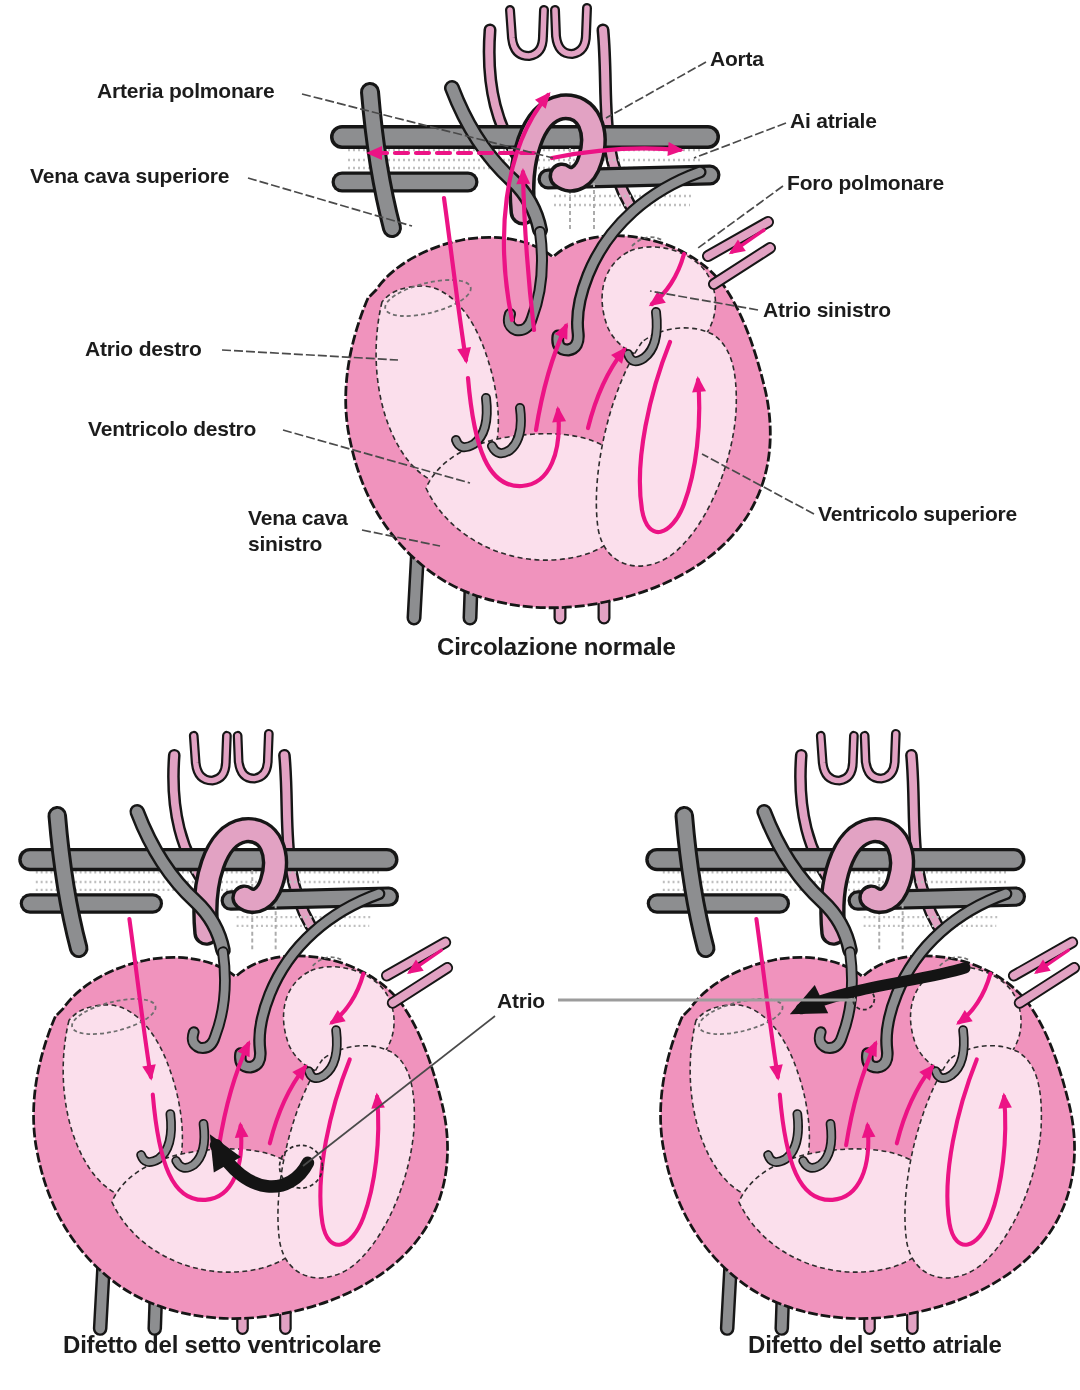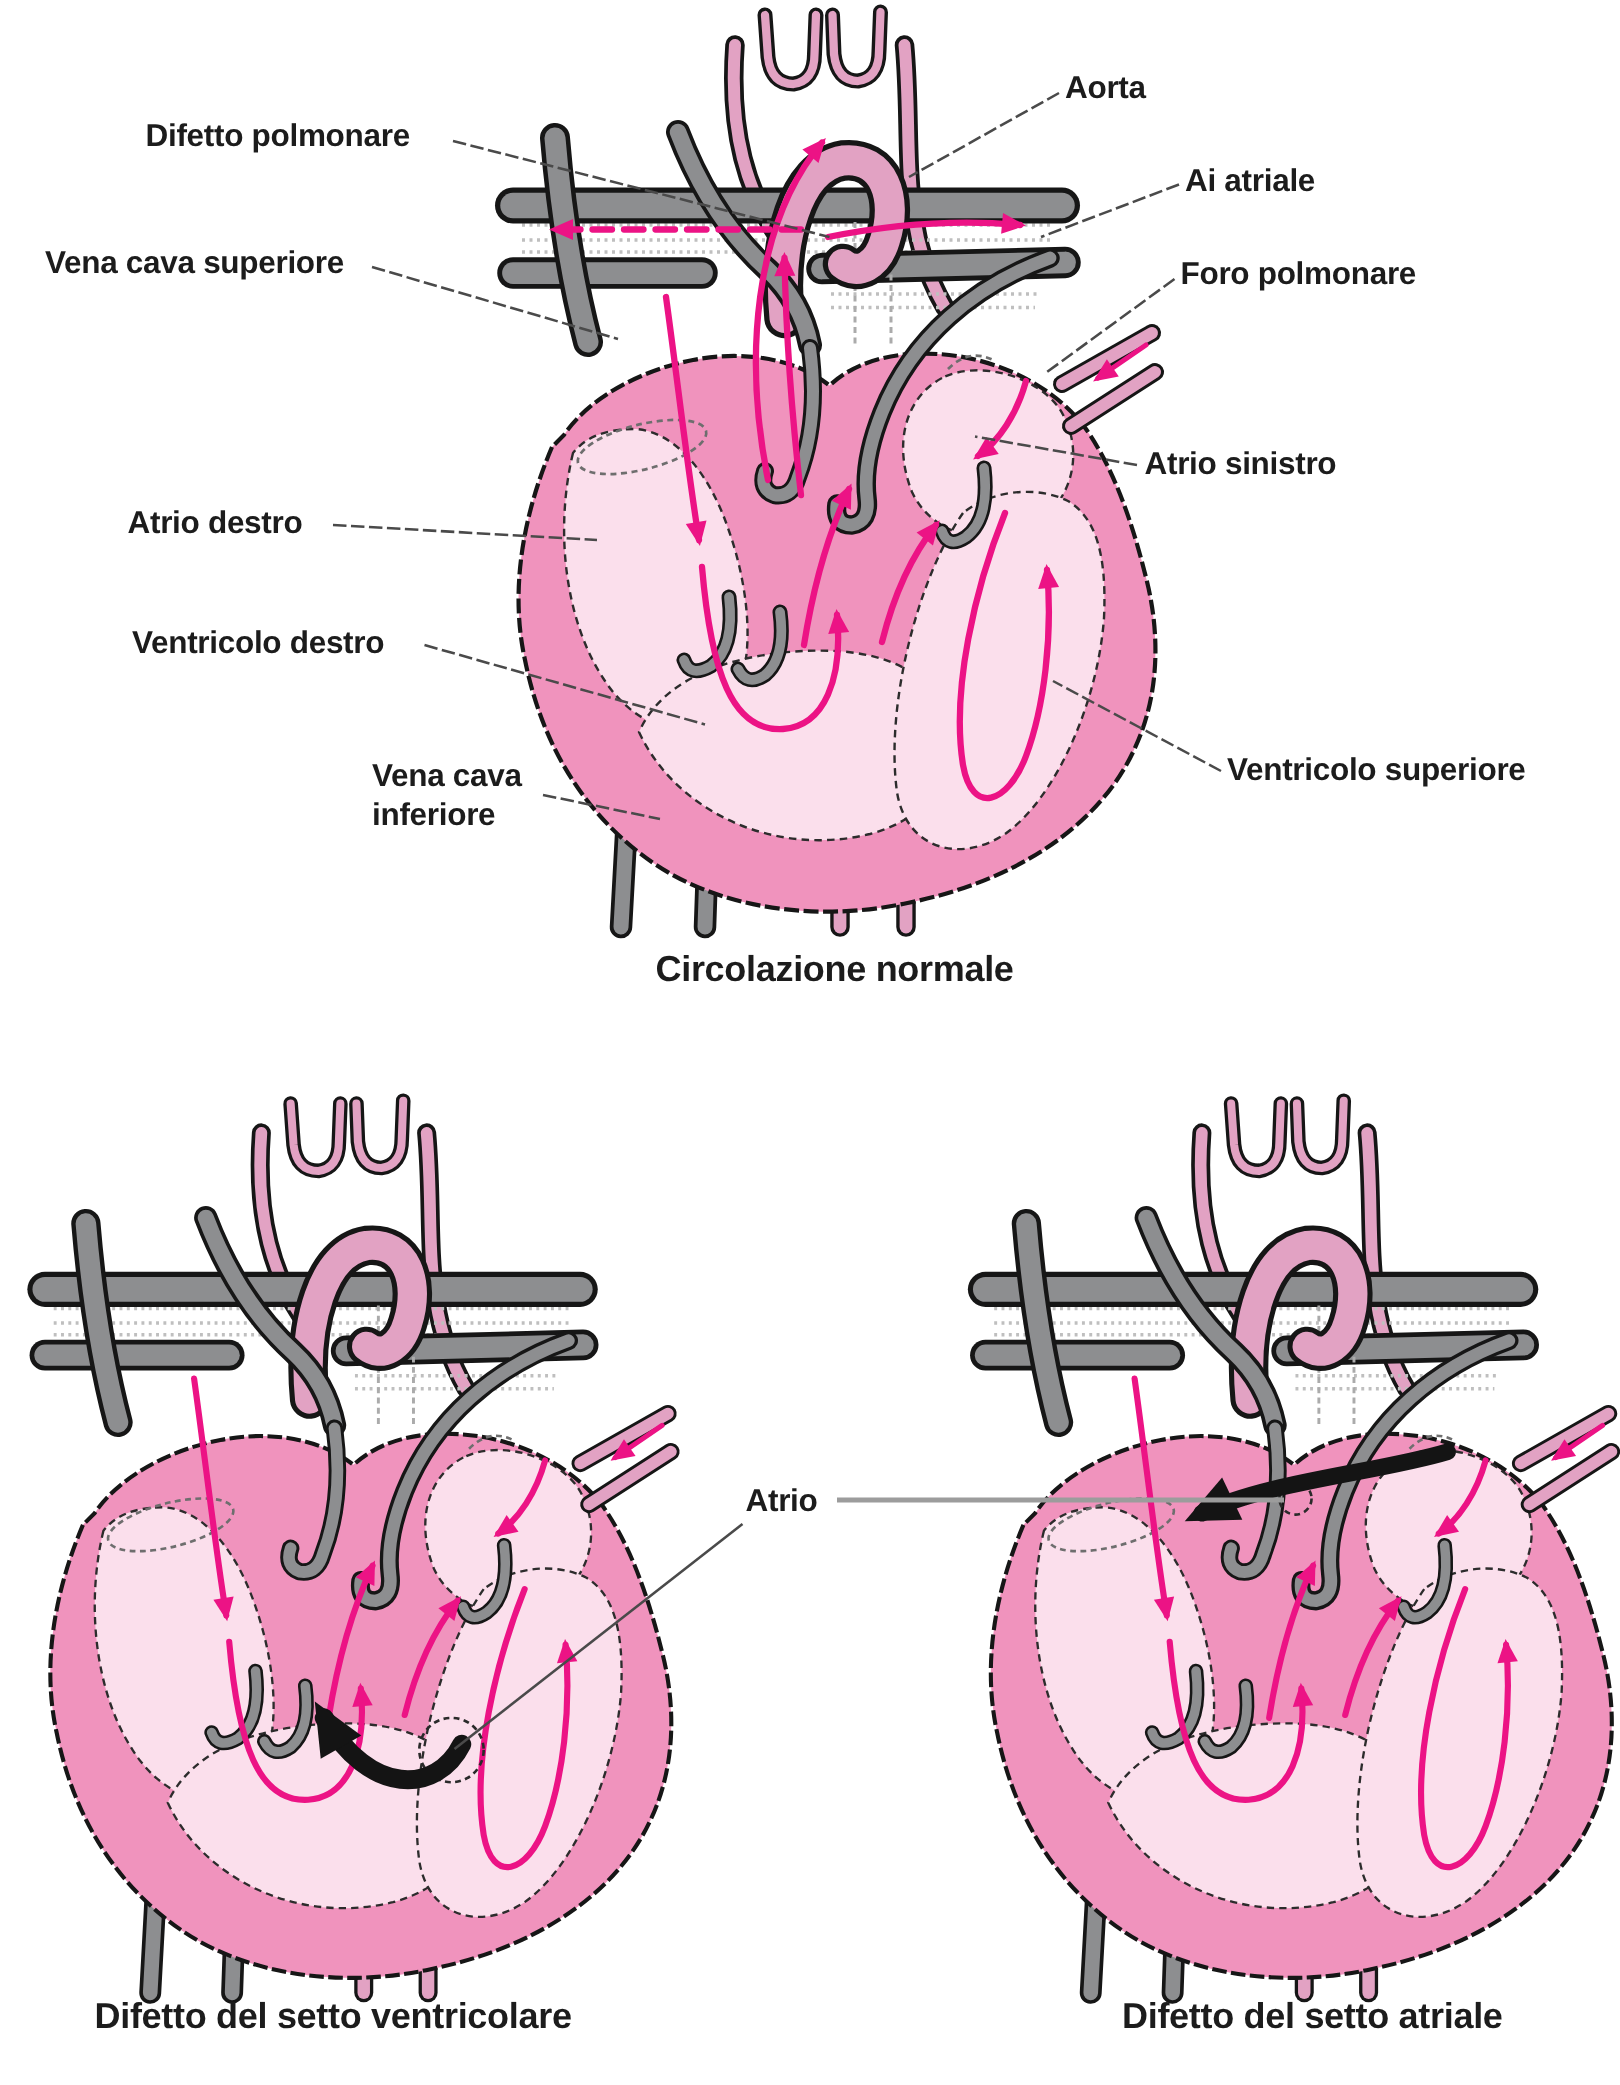--- a/index.html
+++ b/index.html
@@ -195,25 +195,25 @@
     <path class="leader" d="M758,310 L650,291"></path>
     <path class="leader" d="M222,350 L398,360"></path>
     <path class="leader" d="M283,430 L470,483"></path>
     <path class="leader" d="M814,514 L702,454"></path>
     <path class="leader" d="M362,530 L440,546"></path>
     <path class="fline" d="M558,1000 L856,1000"></path>
     <path class="leader2" d="M495,1016 L303,1166"></path>
   </g>
 </svg>
 
-<div class="lbl" style="left:97px;top:78px">Difetto polmonare</div>
+<div class="lbl" style="left:97px;top:78px">Arteria polmonare</div>
 <div class="lbl" style="left:30px;top:163px">Vena cava superiore</div>
 <div class="lbl" style="left:85px;top:336px">Atrio destro</div>
 <div class="lbl" style="left:88px;top:416px">Ventricolo destro</div>
-<div class="lbl wrap" style="left:248px;top:505px">Vena cava inferiore</div>
+<div class="lbl wrap" style="left:248px;top:505px">Vena cava sinistro</div>
 <div class="lbl" style="left:710px;top:46px">Aorta</div>
 <div class="lbl" style="left:790px;top:108px">Ai atriale</div>
 <div class="lbl" style="left:787px;top:170px">Foro polmonare</div>
 <div class="lbl" style="left:763px;top:297px">Atrio sinistro</div>
 <div class="lbl" style="left:818px;top:501px">Ventricolo superiore</div>
 <div class="lbl" style="left:497px;top:988px">Atrio</div>
 
 <div class="lbl cap" style="left:437px;top:632px">Circolazione normale</div>
 <div class="lbl cap" style="left:748px;top:1330px">Difetto del setto atriale</div>
 <div class="lbl cap" style="left:63px;top:1330px">Difetto del setto ventricolare</div>

